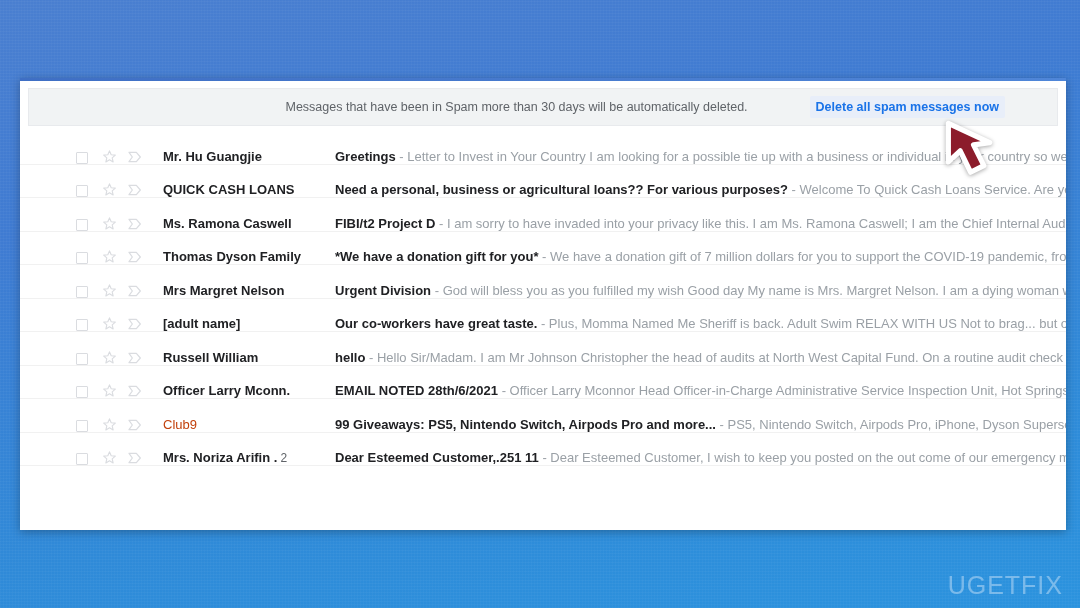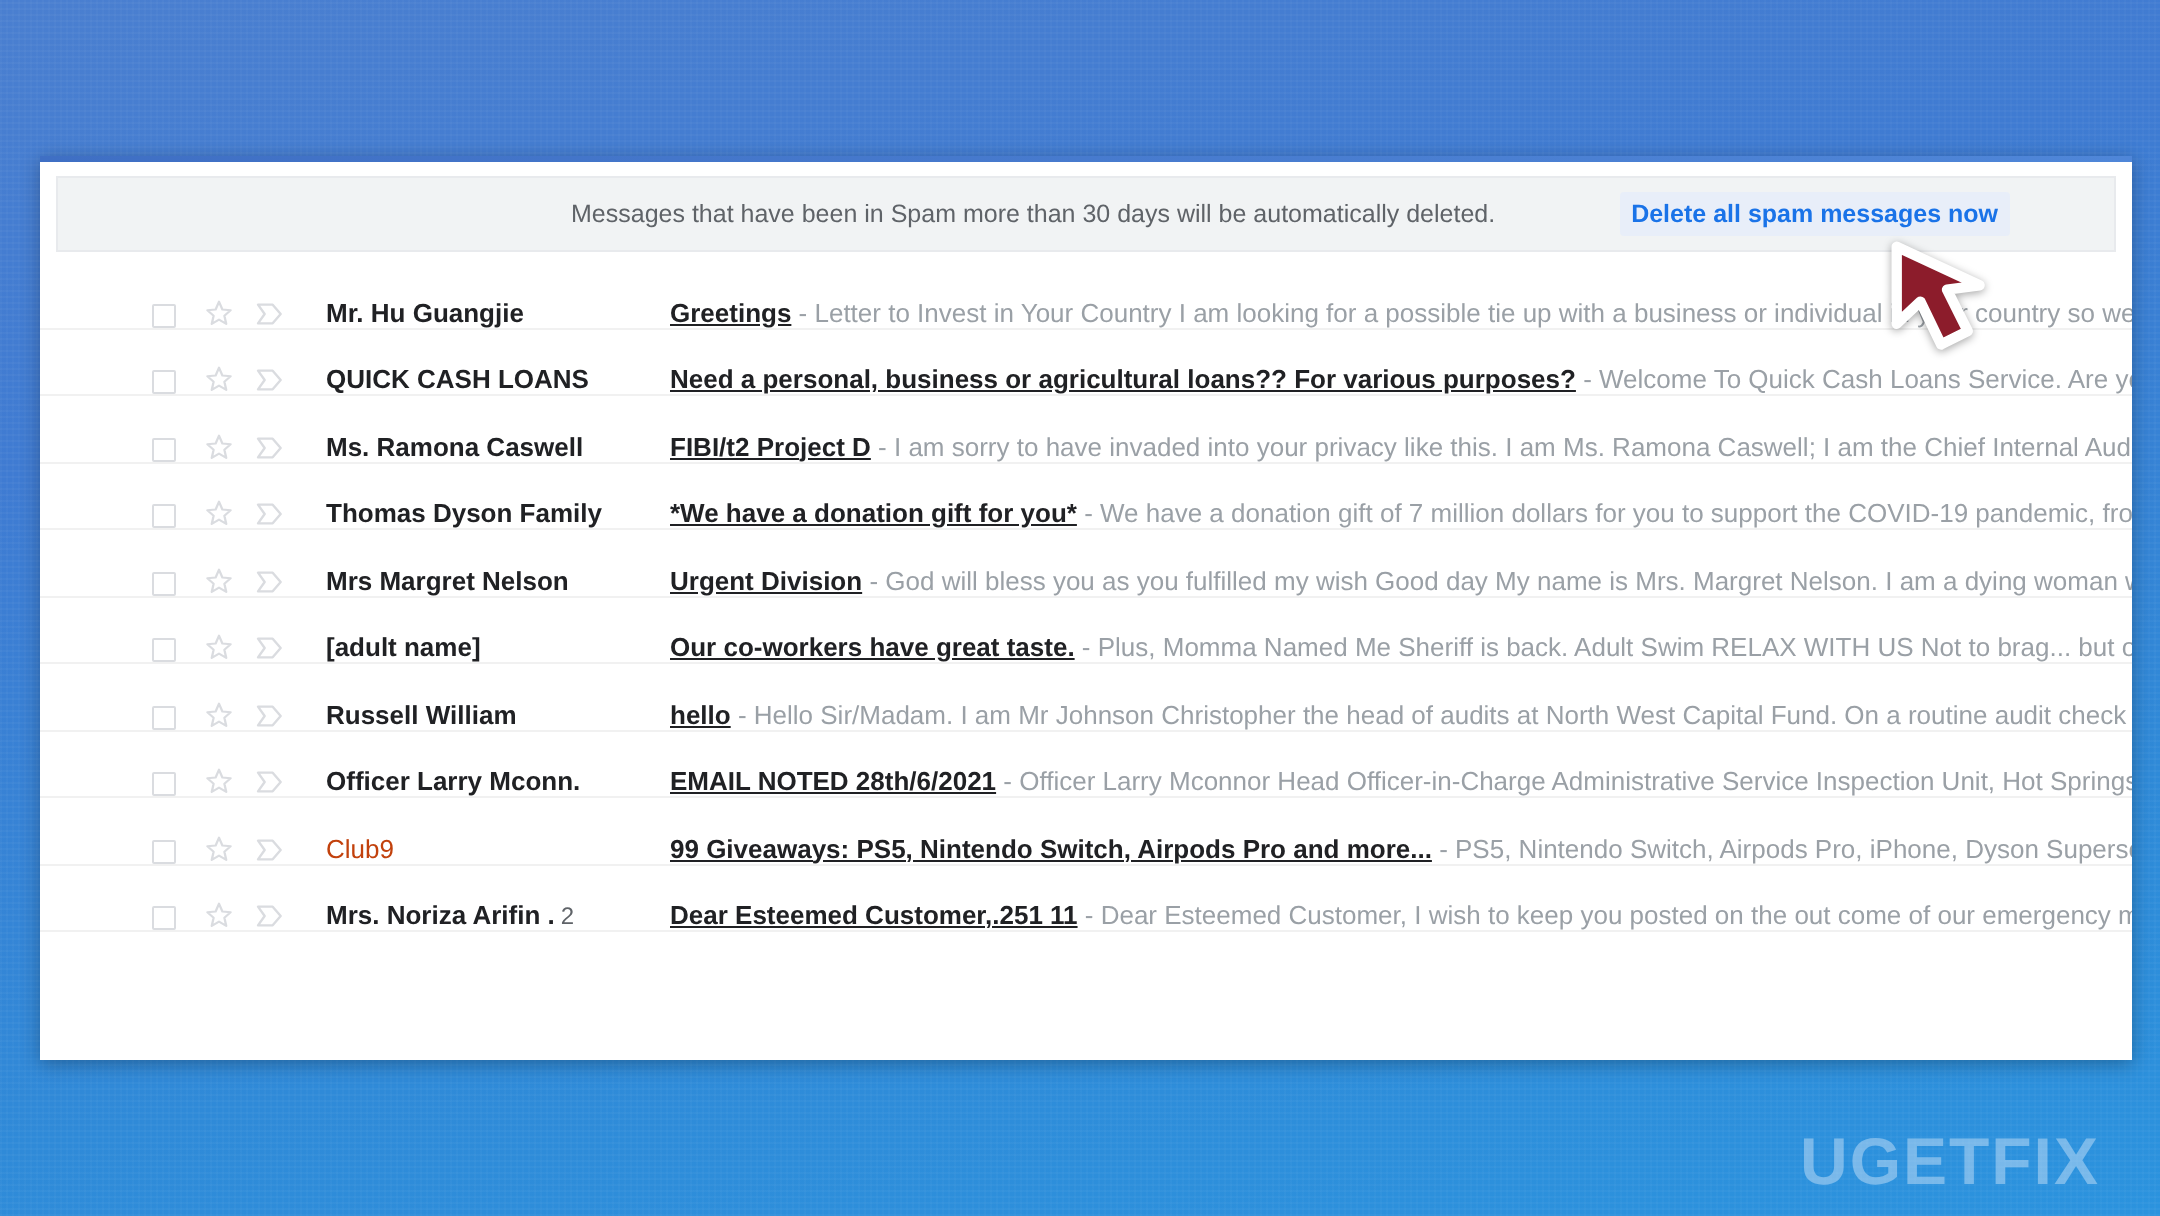--- a/index.html
+++ b/index.html
@@ -20,25 +20,25 @@
     position: absolute;
     inset: 0;
     background-image:
       repeating-linear-gradient(0deg, rgba(255,255,255,0.030) 0 1px, rgba(0,0,0,0) 1px 3px),
       repeating-linear-gradient(90deg, rgba(255,255,255,0.025) 0 1px, rgba(0,0,0,0) 1px 3px);
     pointer-events: none;
   }
 
   #watermark {
     position: absolute;
-    right: 30px;
+    right: 17px;
     bottom: 8px;
-    font-size: 33px;
+    font-size: 25px;
     letter-spacing: 1px;
-    font-weight: 700;
+    font-weight: 400;
     color: rgba(214, 233, 250, 0.45);
     user-select: none;
   }
 
   
   #mail-window {
     position: absolute;
     left: 20px;
     top: 78px;
     width: 1046px;
@@ -141,21 +141,20 @@
     flex: 1 1 auto;
     min-width: 0;
     font-size: 13px;
     overflow: hidden;
     text-overflow: clip;
     white-space: nowrap;
   }
   .msg-subject {
     font-weight: bold;
     color: #202124;
-    text-decoration: underline;
   }
   .msg-snippet { color: #9aa0a6; font-weight: normal; }
 
   
   #mouse-cursor {
     position: absolute;
     left: 938px;
     top: 116px;
     width: 74px;
     height: 74px;

